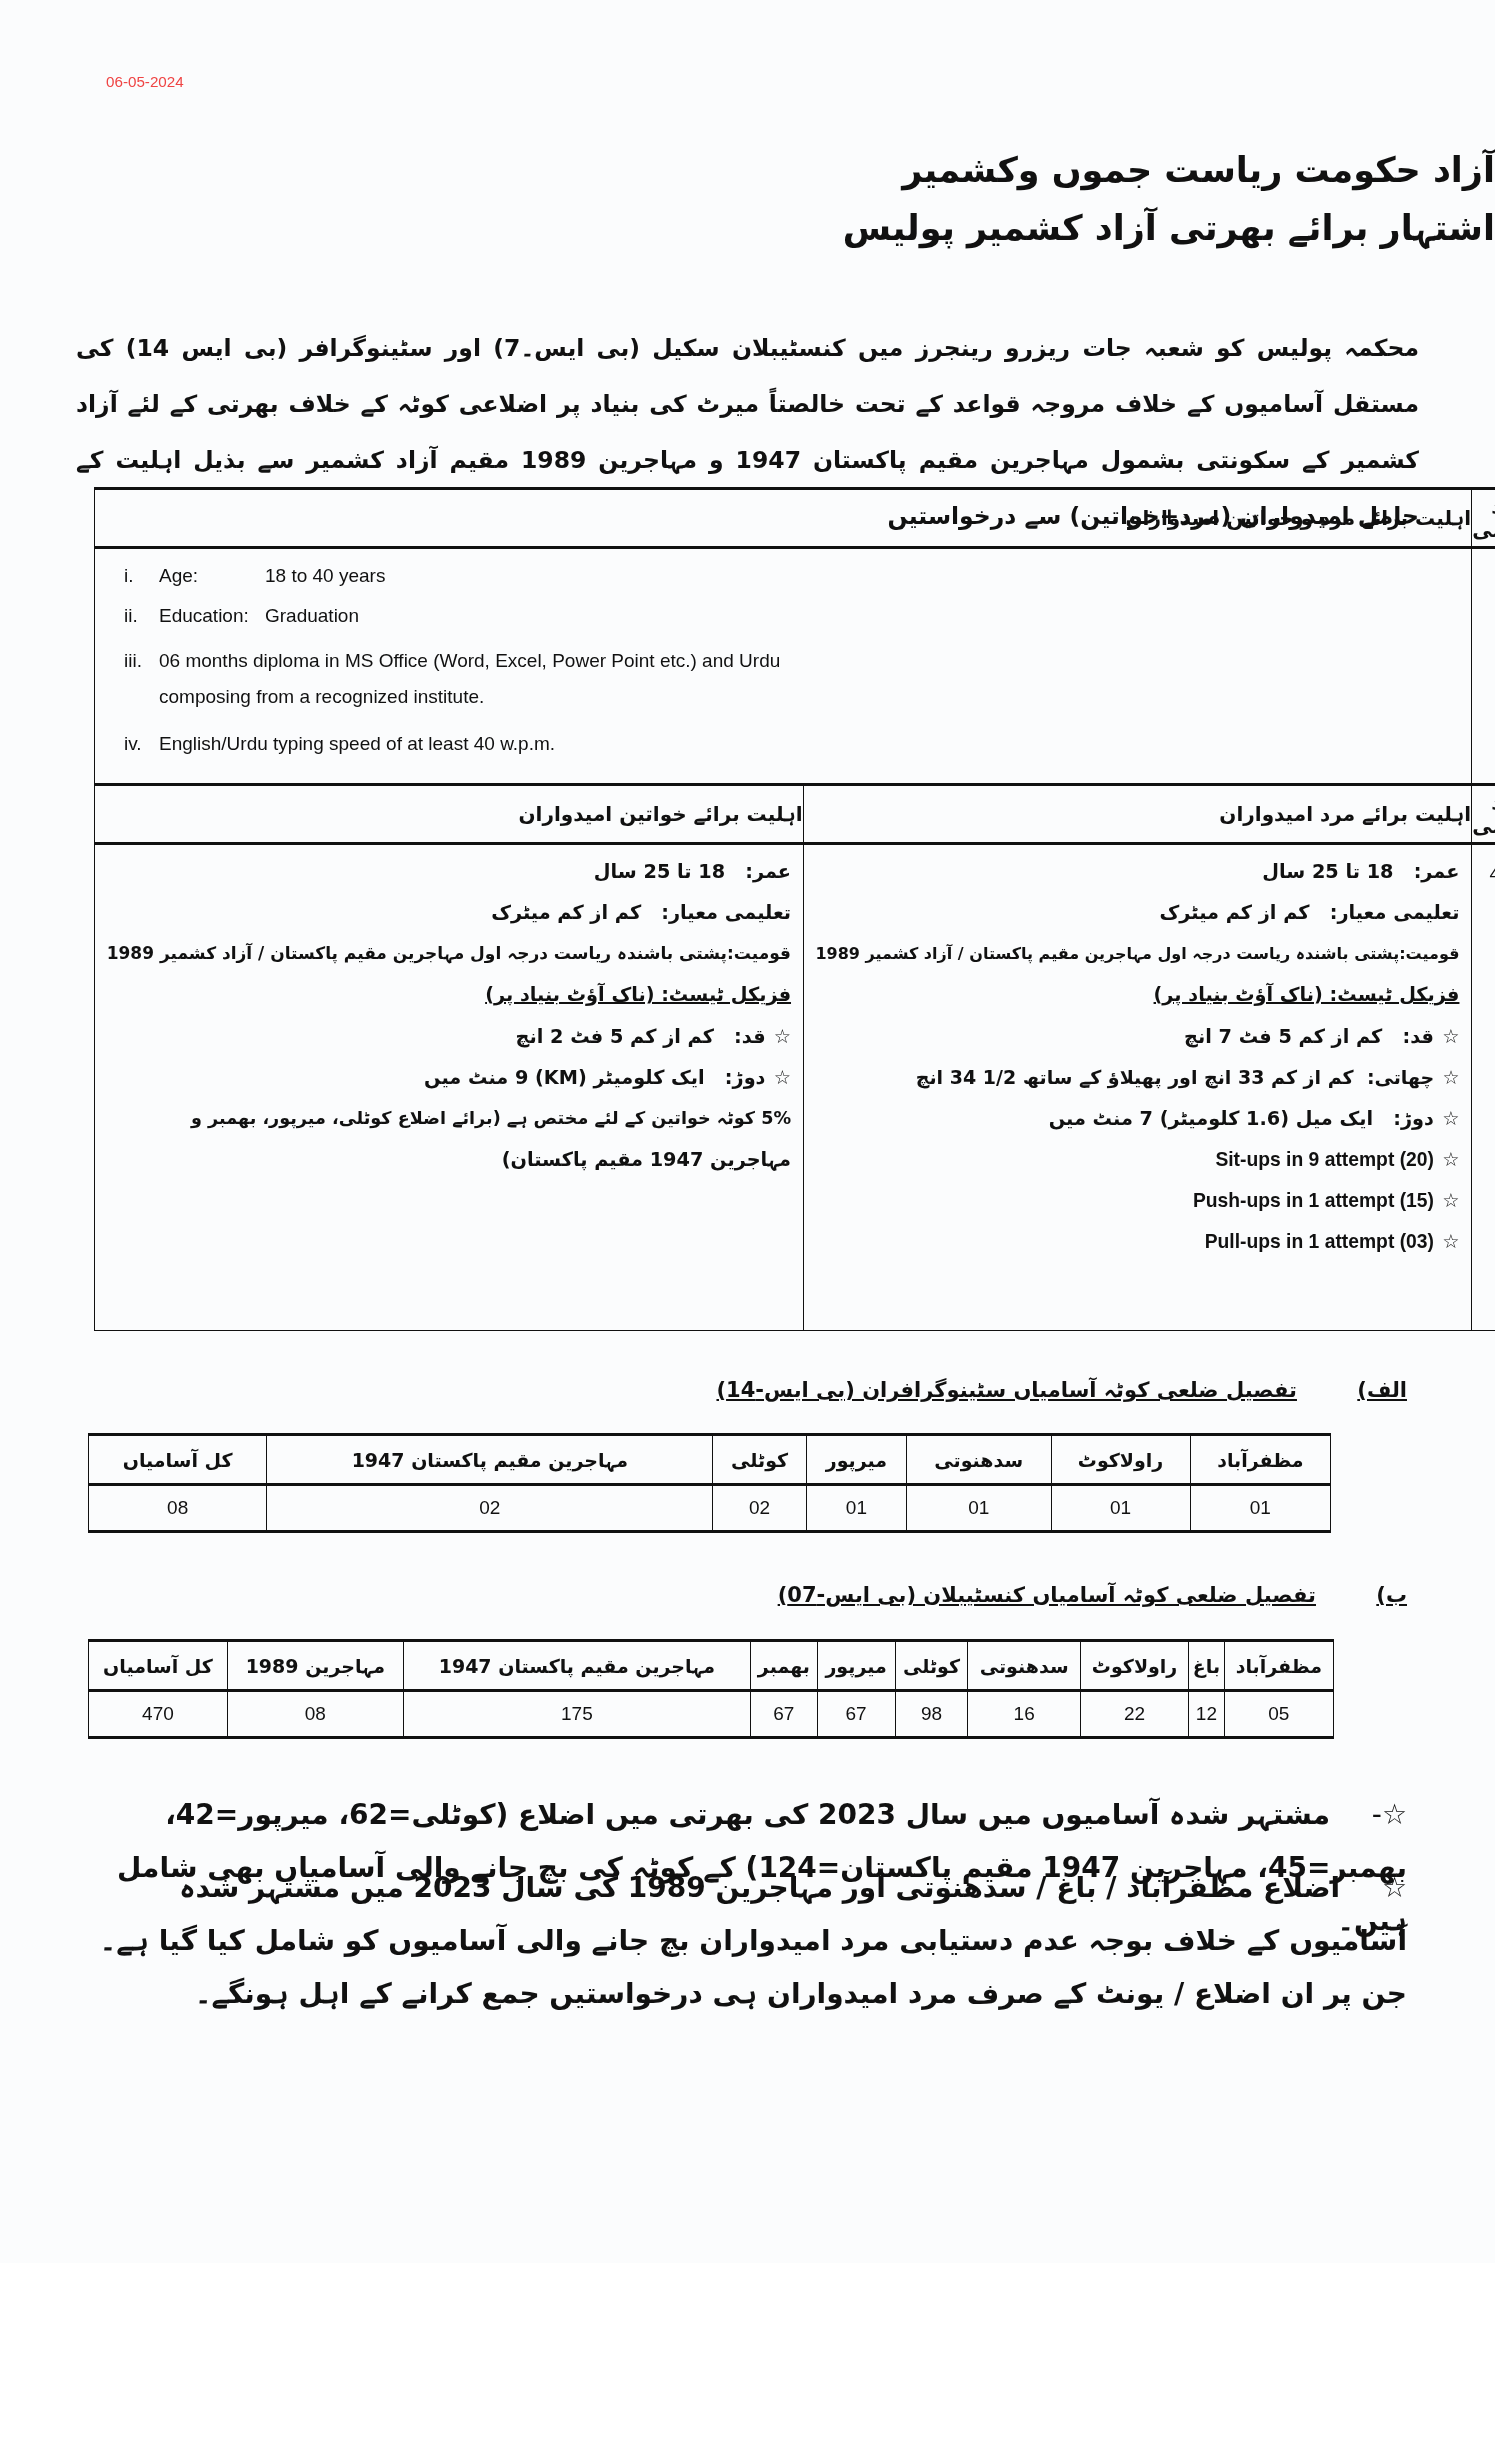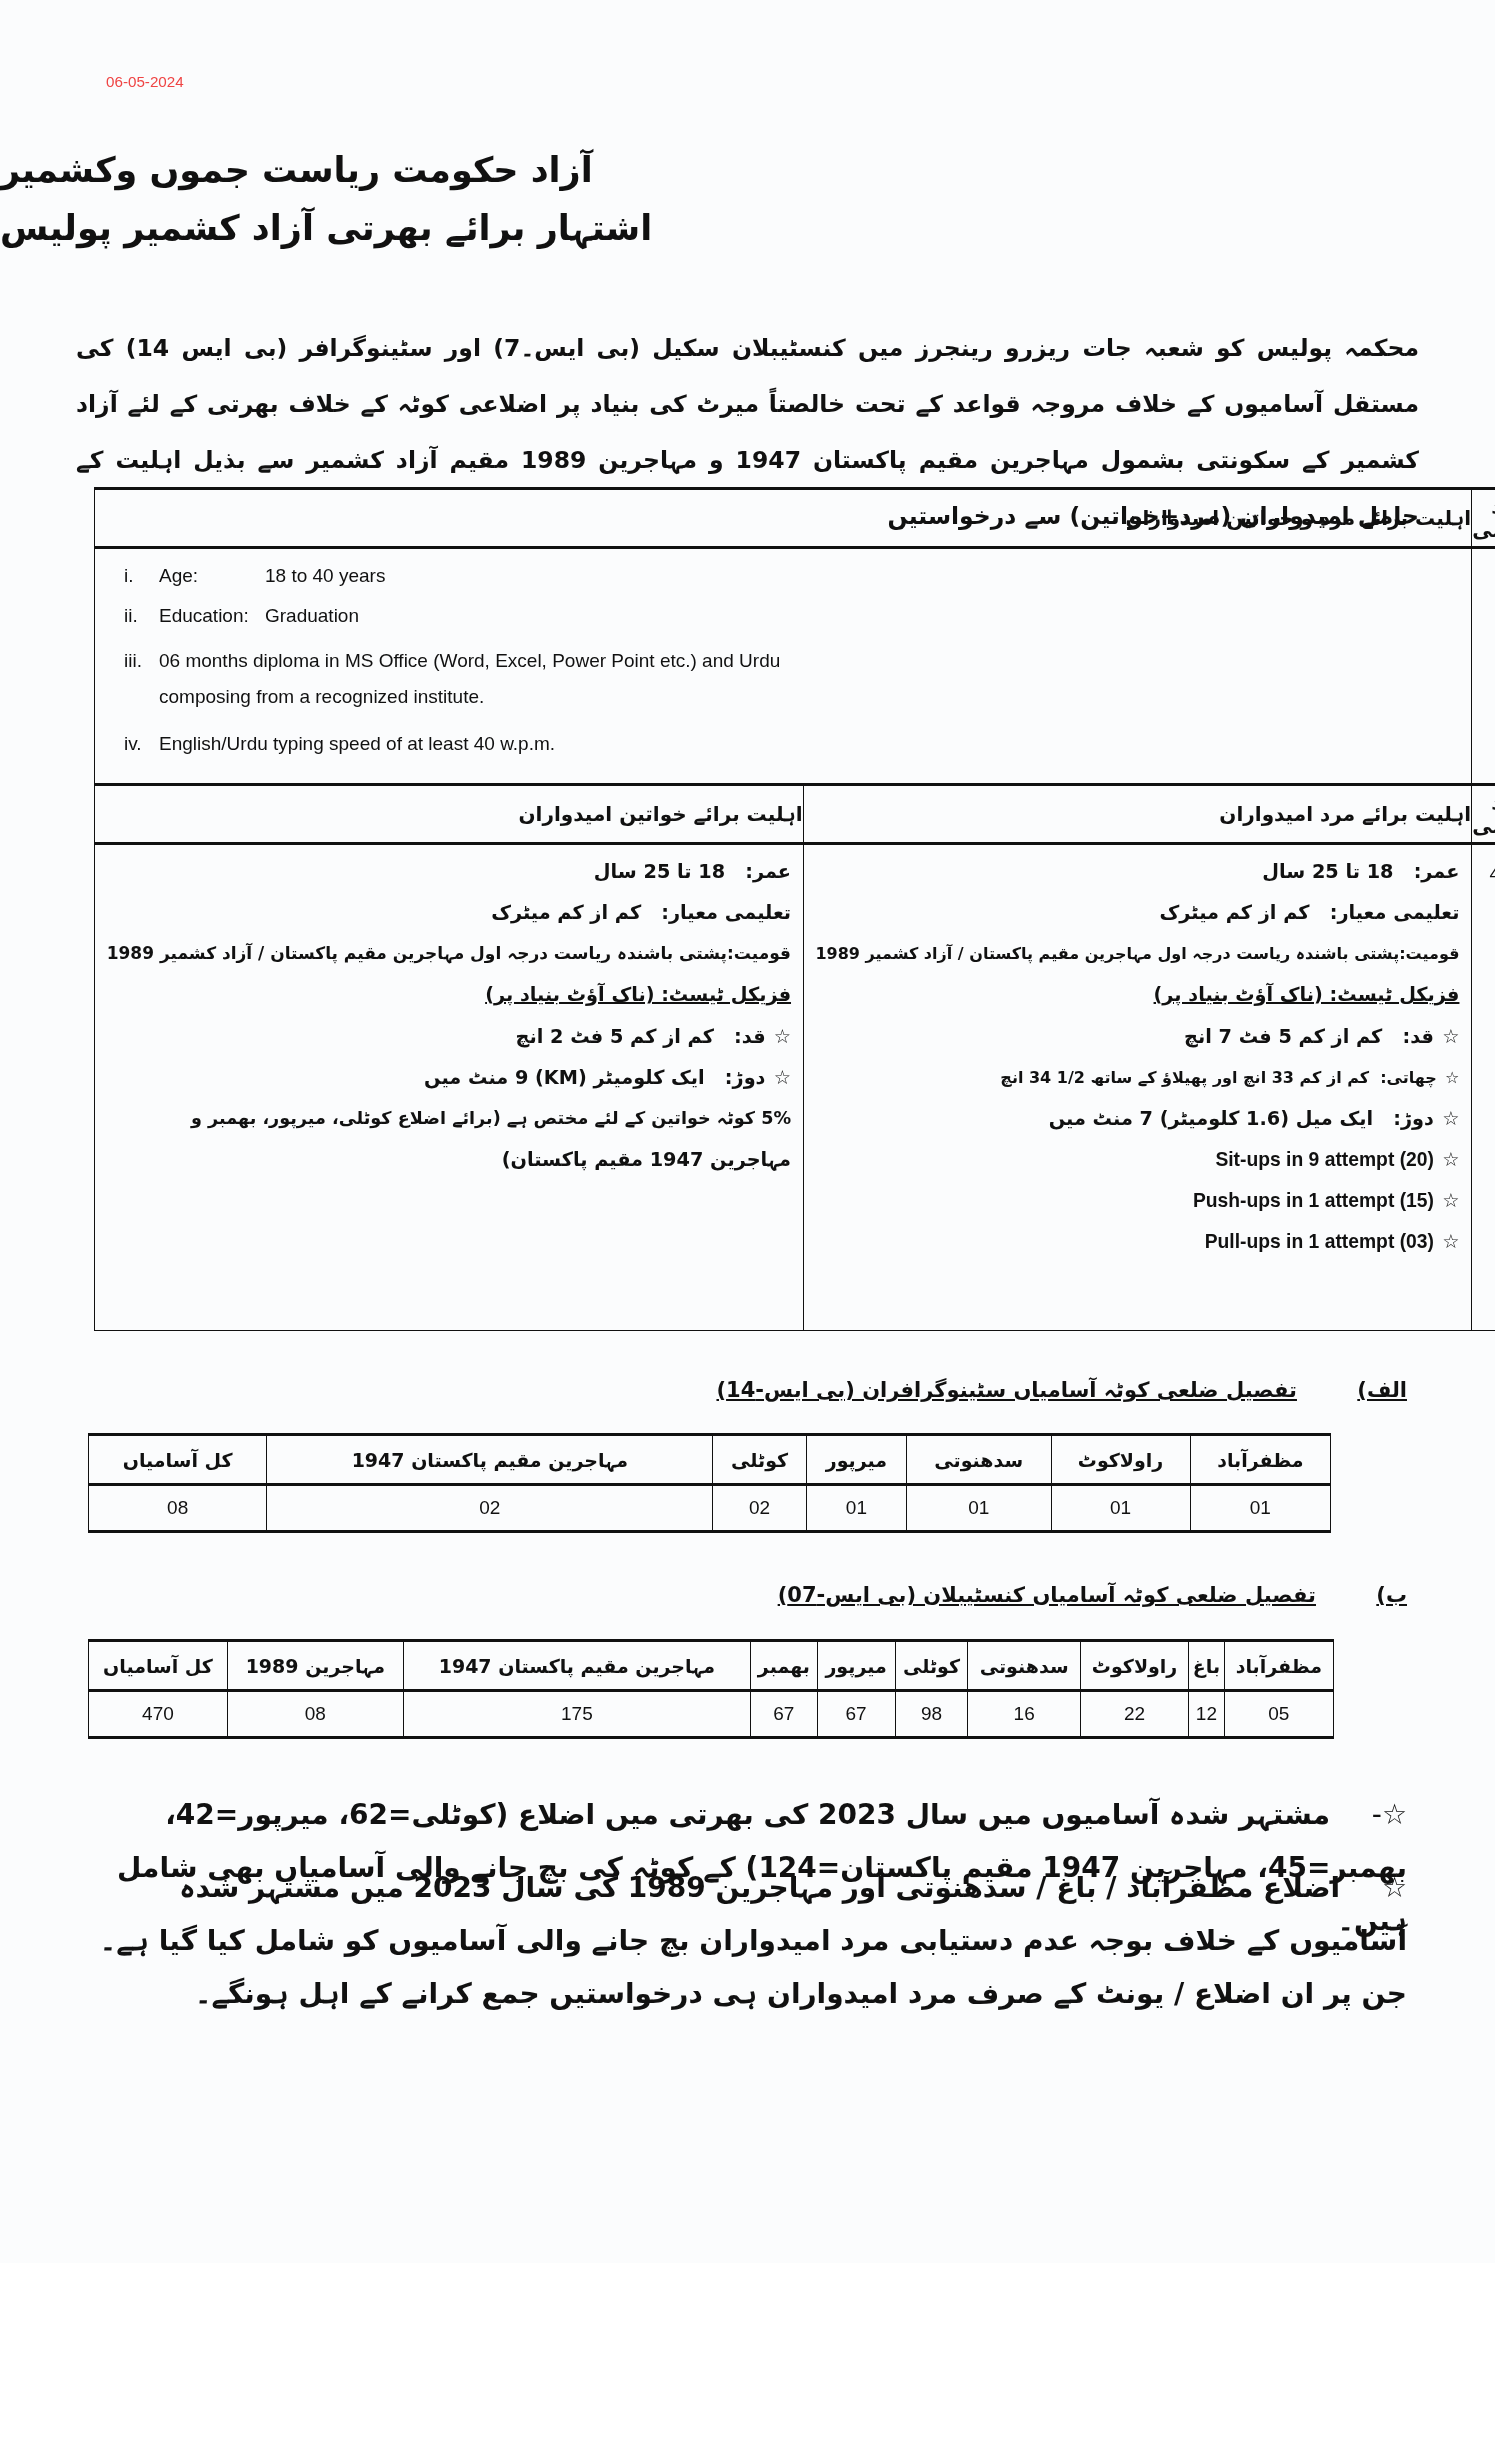--- a/index.html
+++ b/index.html
@@ -13,21 +13,21 @@
   .scan {
     position: absolute; left: 0; top: 0; width: 1495px; height: 2263px;
     background: #fbfcfd;
   }
   .date {
     position: absolute; left: 106px; top: 73px;
     font-family: "Liberation Sans", sans-serif; font-size: 15.2px; color: #ef4444;
   }
   .urdu { direction: rtl; font-family: "DejaVu Sans", sans-serif; }
   .title1, .title2 {
-    position: absolute; left: 0; width: 1495px; text-align: left;
+    position: absolute; left: 0; width: 1495px; text-align: right;
     font-weight: bold; font-size: 35px;
   }
   .title1 { top: 150px; }
   .title2 { top: 208px; }
   .intro {
     position: absolute; left: 76px; width: 1343px; top: 320px;
     font-size: 23.5px; line-height: 56px; text-align: justify; font-weight: bold;
   }
   .intro .last-line { text-align: right; }
   .intro b.deadline { font-family: "Liberation Sans", sans-serif; }
@@ -143,21 +143,21 @@
       <div class="line"><span class="star">☆</span><span>دوڑ:</span>&nbsp;&nbsp;&nbsp;<span>ایک کلومیٹر (KM) 9 منٹ میں</span></div>
       <div class="line" style="font-size:17.6px;">5% کوٹہ خواتین کے لئے مختص ہے (برائے اضلاع کوٹلی، میرپور، بھمبر و</div>
       <div class="line">مہاجرین 1947 مقیم پاکستان)</div>
     </td>
     <td class="req-cell">
       <div class="line"><span>عمر:</span>&nbsp;&nbsp;&nbsp;<span>18 تا 25 سال</span></div>
       <div class="line"><span>تعلیمی معیار:</span>&nbsp;&nbsp;&nbsp;<span>کم از کم میٹرک</span></div>
       <div class="line" style="font-size:16px;"><span>قومیت:</span><span>پشتی باشندہ ریاست درجہ اول مہاجرین مقیم پاکستان / آزاد کشمیر 1989</span></div>
       <div class="line u"><span class="k">فزیکل ٹیسٹ: (ناک آؤٹ بنیاد پر)</span></div>
       <div class="line"><span class="star">☆</span><span>قد:</span>&nbsp;&nbsp;&nbsp;<span>کم از کم 5 فٹ 7 انچ</span></div>
-      <div class="line" style="font-size:16px;"><span class="star">☆</span><span>چھاتی:</span>&nbsp;&nbsp;<span>کم از کم 33 انچ اور پھیلاؤ کے ساتھ 1/2 34 انچ</span></div>
+      <div class="line" style="font-size:19px;"><span class="star">☆</span><span>چھاتی:</span>&nbsp;&nbsp;<span>کم از کم 33 انچ اور پھیلاؤ کے ساتھ 1/2 34 انچ</span></div>
       <div class="line"><span class="star">☆</span><span>دوڑ:</span>&nbsp;&nbsp;&nbsp;<span>ایک میل (1.6 کلومیٹر) 7 منٹ میں</span></div>
       <div class="line eng" style="direction:rtl;"><span class="star">☆</span><span style="direction:ltr;unicode-bidi:embed;">Sit-ups in 9 attempt (20)</span></div>
       <div class="line eng" style="direction:rtl;"><span class="star">☆</span><span style="direction:ltr;unicode-bidi:embed;text-align:center;">Push-ups in 1 attempt (15)</span></div>
       <div class="line eng" style="direction:rtl;"><span class="star">☆</span><span style="direction:ltr;unicode-bidi:embed;">Pull-ups  in 1 attempt (03)</span></div>
     </td>
     <td class="num-cell">470</td>
 
   </tr>
 </tbody>
   </table>

